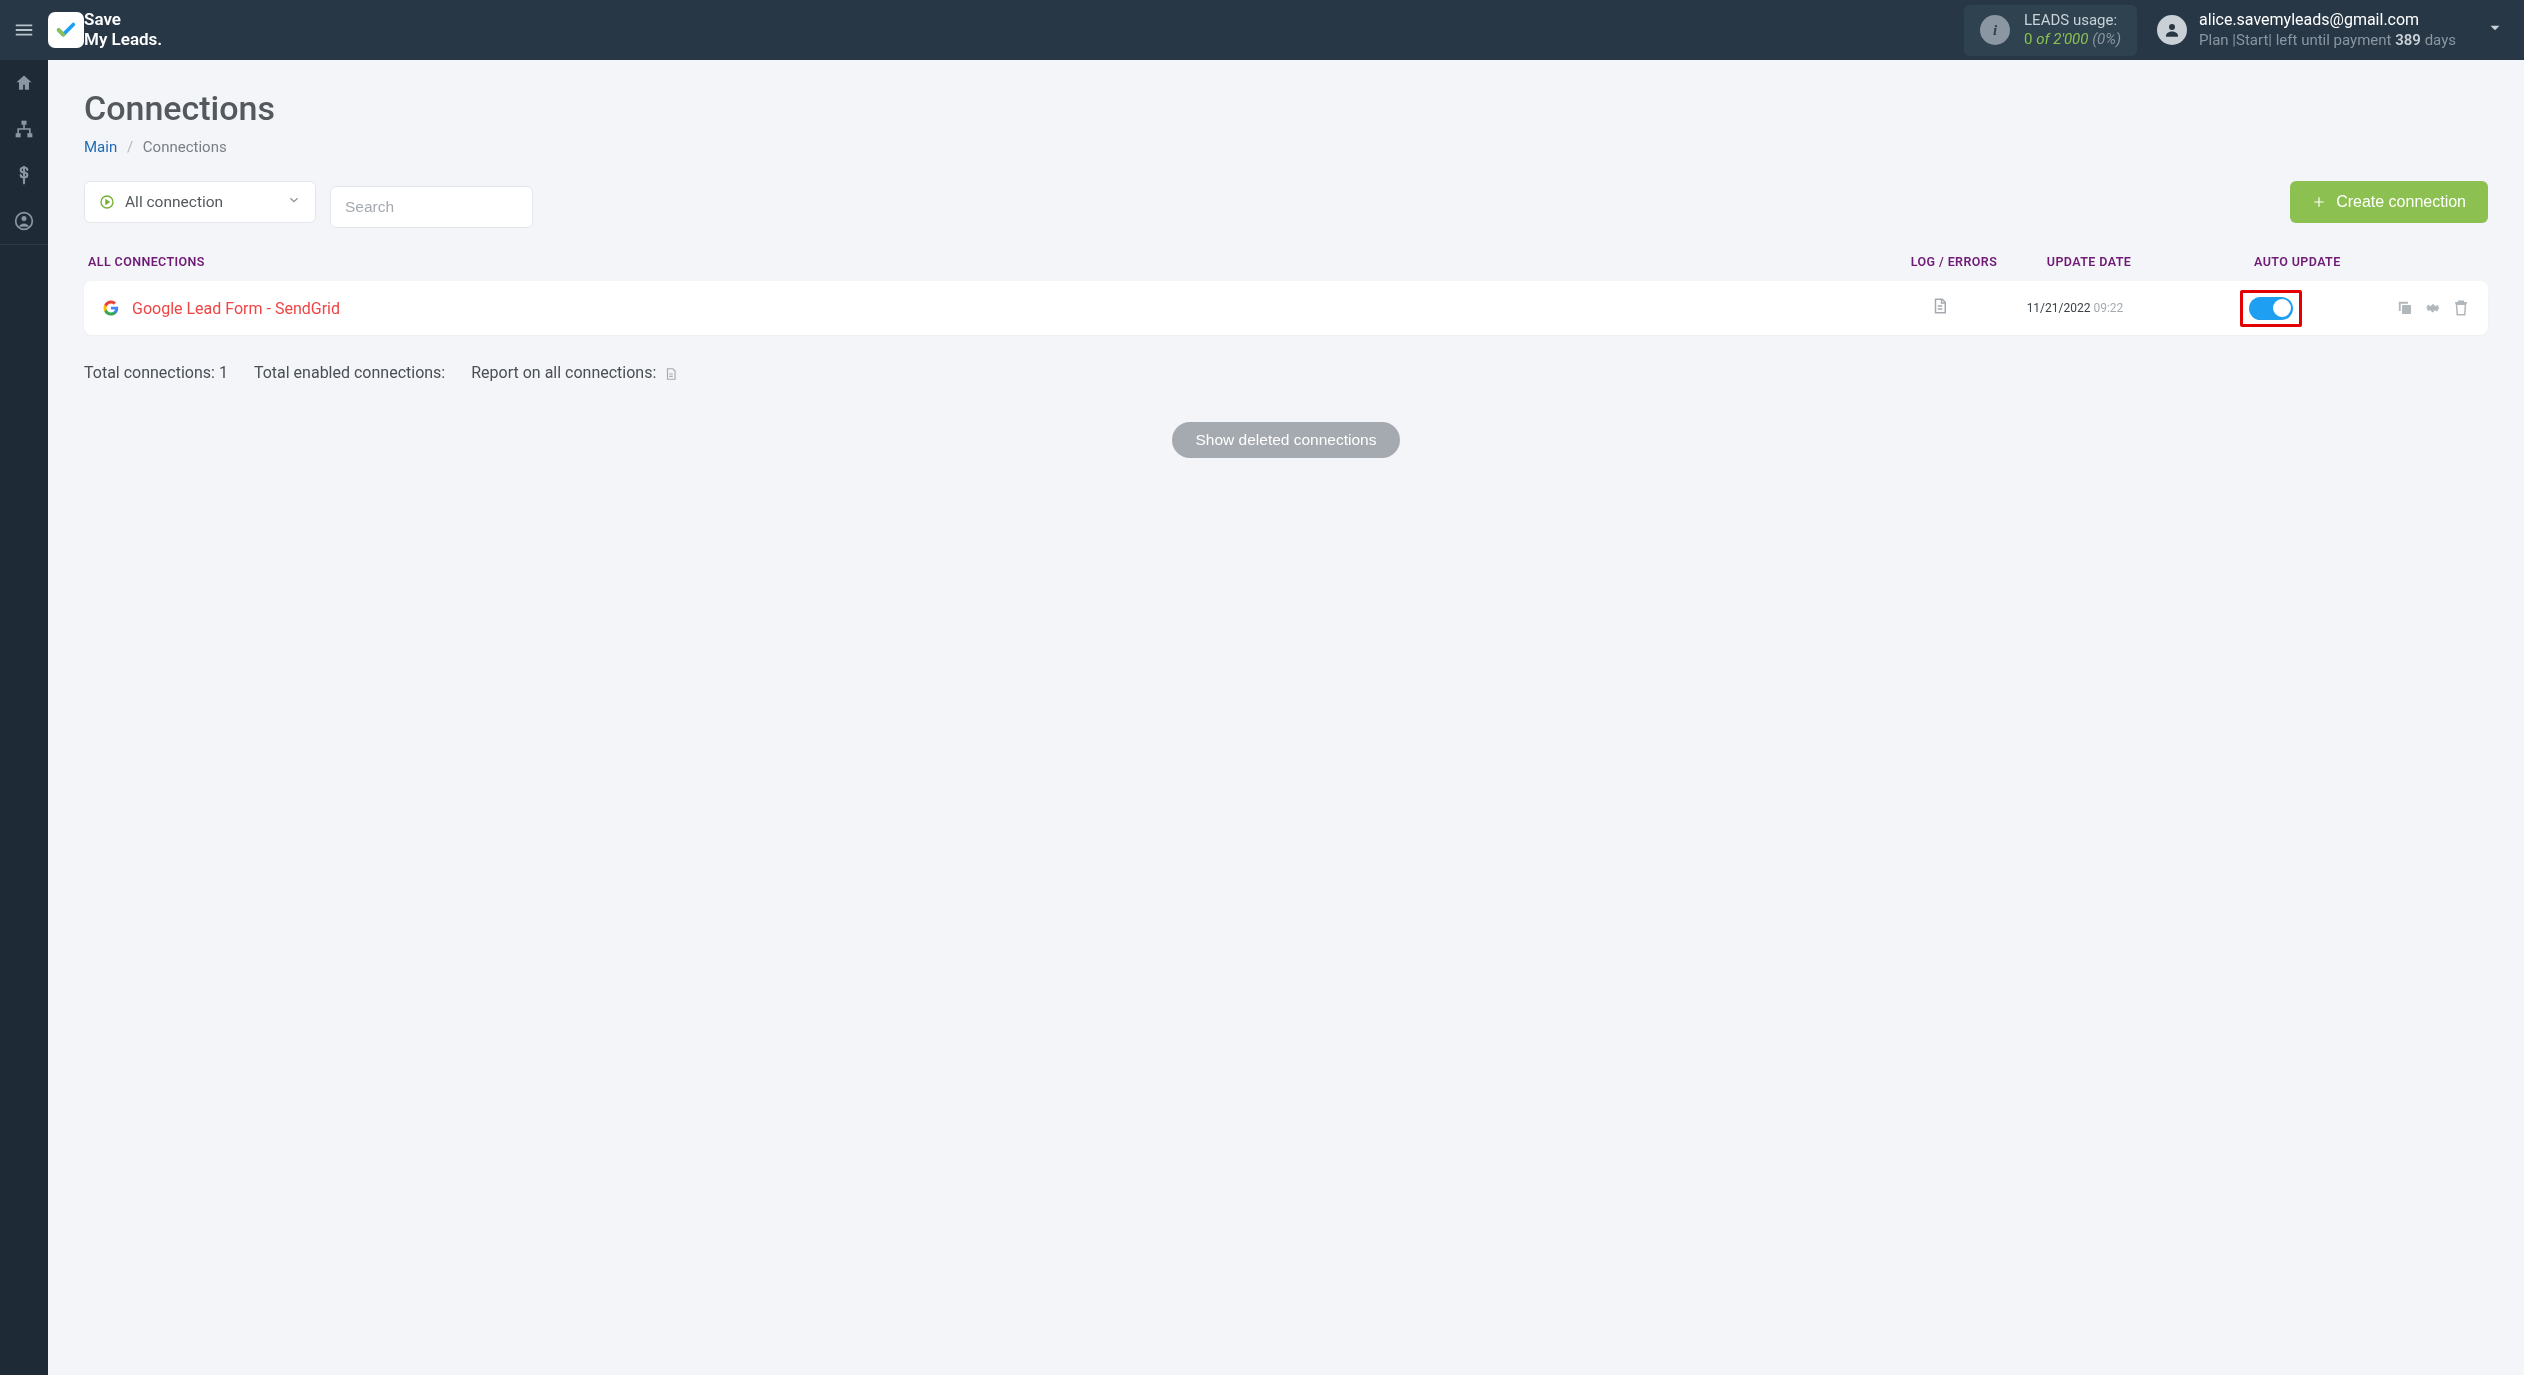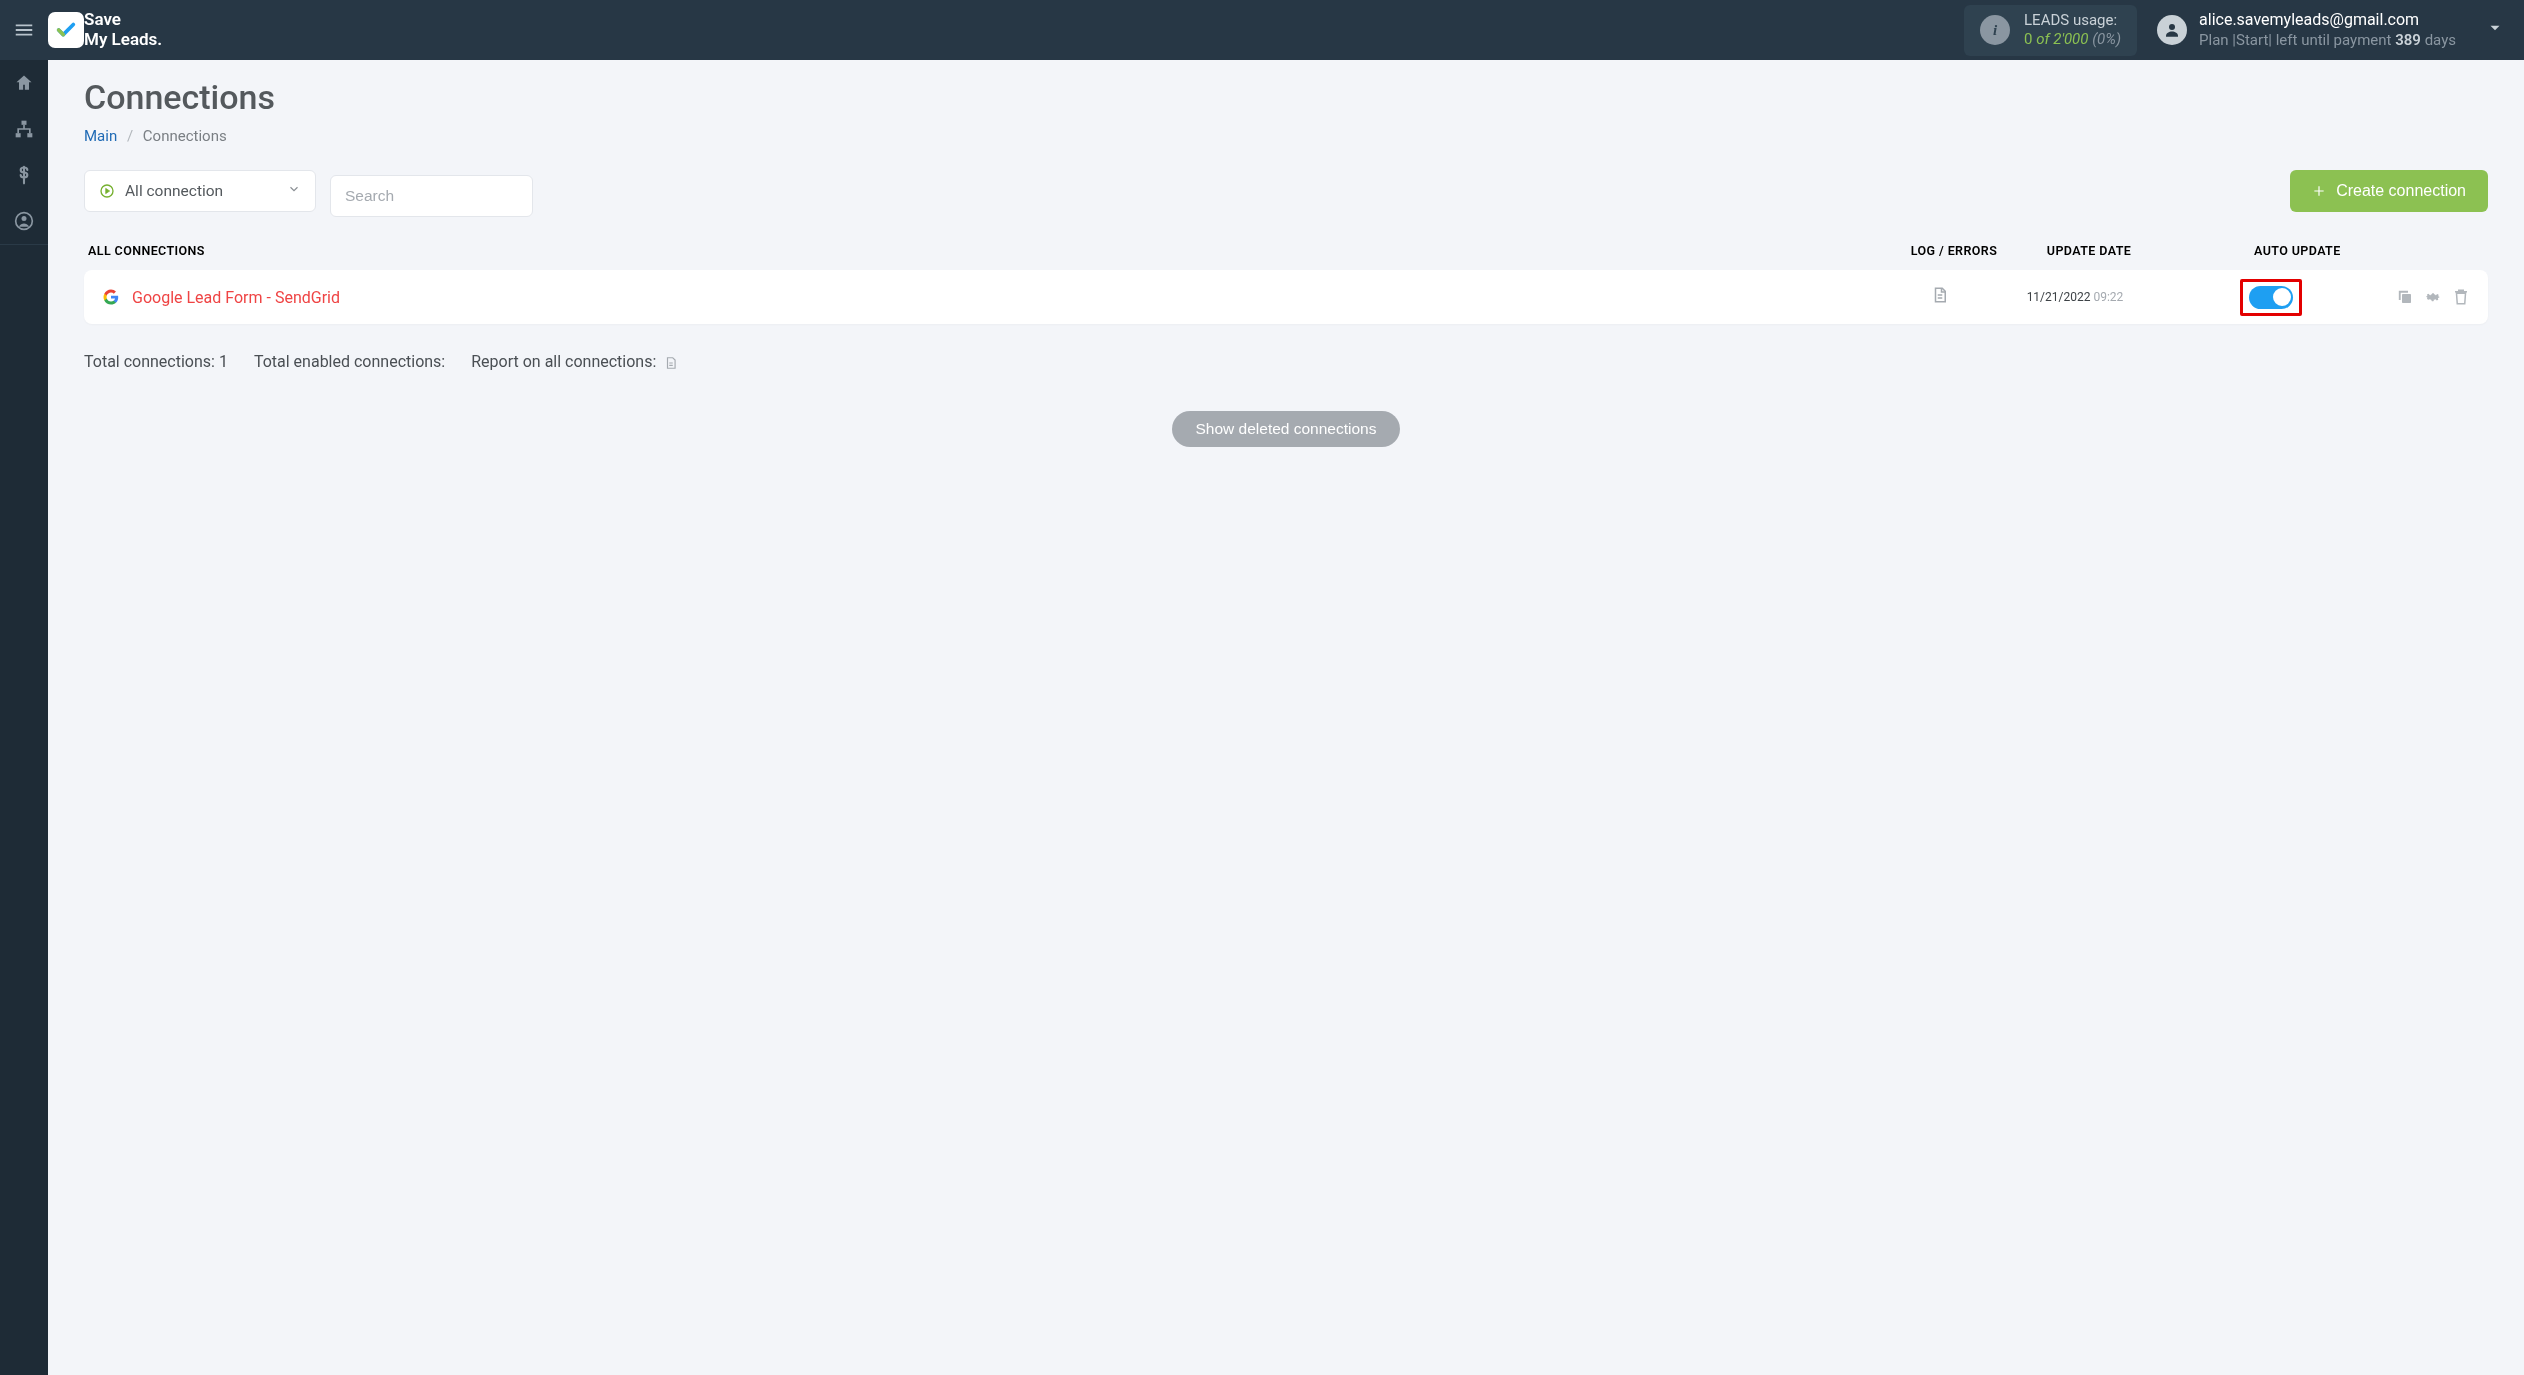--- a/index.html
+++ b/index.html
@@ -30,42 +30,42 @@
     .user-chevron { margin-right: 20px; }
     .user-chevron svg { width: 18px; height: 18px; fill: #c9d1d7; }
 
     .layout { display: flex; min-height: calc(100vh - 60px); }
     .sidebar { width: 48px; background: #1e2b36; display: flex; flex-direction: column; align-items: center; }
     .side-item { width: 48px; height: 46px; display: flex; align-items: center; justify-content: center; cursor: pointer; }
     .side-item svg { width: 20px; height: 20px; fill: #8a96a1; }
     .side-item:first-child { margin-top: 0; }
     .side-divider { height: 1px; background: #2a3a47; width: 100%; }
 
-    .main { flex: 1; padding: 17px 36px; }
+    .main { flex: 1; padding: 28px 36px; }
     .page-title { font-size: 34px; font-weight: 500; color: #54595d; margin-bottom: 10px; }
     .breadcrumb { font-size: 15px; color: #7a7f84; margin-bottom: 20px; }
     .breadcrumb a { color: #1f6ab5; text-decoration: none; }
     .breadcrumb .sep { color: #b2b7bc; margin: 0 6px; }
 
     .controls-row { display: flex; gap: 14px; margin-bottom: 26px; align-items: center; }
     .select-box, .search-box { height: 42px; background: #fff; border: 1px solid #e3e6eb; border-radius: 6px; display: flex; align-items: center; padding: 0 14px; font-size: 15.5px; color: #54595d; cursor: pointer; }
     .select-box { width: 410px; justify-content: space-between; }
     .select-box.narrow { width: 232px; }
     .select-left { display: flex; align-items: center; gap: 10px; }
     .select-left svg { width: 16px; height: 16px; fill: #b2b7bc; }
     .select-left.green svg { fill: #76b02f; stroke: #76b02f; }
     .chevron svg { width: 14px; height: 14px; fill: #8a8f94; }
     .search-box { width: 203px; margin-top: 10px; }
     .search-box input { border: none; outline: none; width: 100%; font-size: 15.5px; color: #54595d; background: transparent; }
     .search-box input::placeholder { color: #a5aab0; }
     .controls-spacer { flex: 1; }
     .create-btn { height: 42px; background: #8cc152; color: #fff; border: none; border-radius: 6px; padding: 0 22px; font-size: 16px; font-weight: 500; cursor: pointer; display: flex; align-items: center; gap: 10px; }
     .create-btn svg { width: 14px; height: 14px; fill: #fff; }
 
-    .table-header { display: flex; font-size: 12.5px; font-weight: 600; color: #000000; letter-spacing: 0.4px; padding: 0 4px 12px 4px; }
+    .table-header { display: flex; font-size: 12.5px; font-weight: 600; color: #701a75; letter-spacing: 0.4px; padding: 0 4px 12px 4px; }
     .col-name { flex: 1; }
     .col-log { width: 100px; text-align: center; }
     .col-date { width: 170px; text-align: center; }
     .col-auto { width: 130px; text-align: left; padding-left: 10px; margin-left: 70px; }
     .col-actions { width: 110px; }
 
     .row { background: #fff; border-radius: 8px; height: 54px; display: flex; align-items: center; padding: 0 18px; box-shadow: 0 1px 2px rgba(0,0,0,0.03); }
     .row-name { flex: 1; display: flex; align-items: center; gap: 12px; }
     .g-icon { width: 18px; height: 18px; }
     .row-link { color: #ef4444; font-size: 16px; text-decoration: none; }

